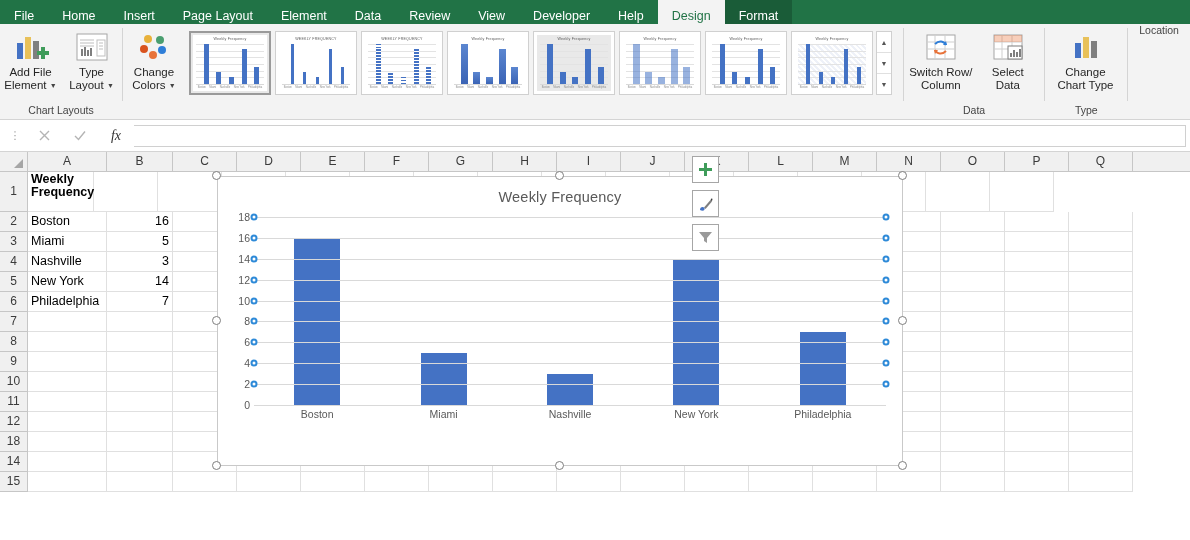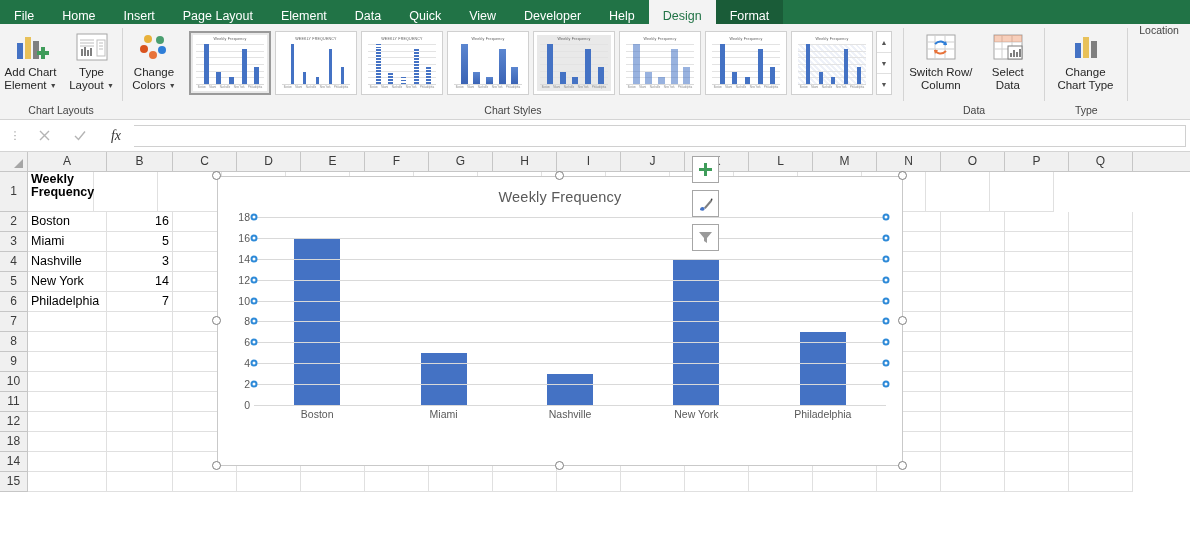--- a/index.html
+++ b/index.html
@@ -201,21 +201,21 @@
 <body>
 
 <div class="tabbar">
   <div id="tabs-host" style="display:flex;align-items:stretch;">
       <div class="tab">File</div>
       <div class="tab">Home</div>
       <div class="tab">Insert</div>
       <div class="tab">Page Layout</div>
       <div class="tab">Element</div>
       <div class="tab">Data</div>
-      <div class="tab">Quick</div>
+      <div class="tab">Review</div>
       <div class="tab">View</div>
       <div class="tab">Developer</div>
       <div class="tab">Help</div>
       <div class="tab active">Design</div>
       <div class="tab ctx">Format</div>
     </div>
 </div>
 
 <div class="ribbon">
 
@@ -223,21 +223,21 @@
     <div class="group-items">
       <div class="bigbtn">
         <span class="ico">
           <svg width="36" height="32" viewBox="0 0 36 32">
             <rect x="4" y="12" width="6" height="16" fill="#4472c4"></rect>
             <rect x="12" y="6" width="6" height="22" fill="#e8c15a"></rect>
             <rect x="20" y="10" width="6" height="18" fill="#7f7f7f"></rect>
             <path d="M24 20h4v-4h4v4h4v4h-4v4h-4v-4h-4z" fill="#3f9c5a"></path>
           </svg>
         </span>
-        <span class="lbl"><span>Add Chart
+        <span class="lbl"><span>Add File
 Element</span> <span class="caret">▼</span></span>
       </div>
       <div class="bigbtn">
         <span class="ico">
           <svg width="34" height="30" viewBox="0 0 34 30">
             <rect x="2" y="2" width="30" height="26" fill="#fff" stroke="#a6a6a6"></rect>
             <path d="M5 8h14M5 11h14M5 14h14" stroke="#bfbfbf" stroke-width="1"></path>
             <rect x="6" y="17" width="2" height="7" fill="#7f7f7f"></rect>
             <rect x="9" y="15" width="2" height="9" fill="#7f7f7f"></rect>
             <rect x="12" y="18" width="2" height="6" fill="#7f7f7f"></rect>
@@ -474,21 +474,20 @@
               </div>
             </div>
           </div>
         </div>
       <div class="gal-scroll">
         <div>▲</div>
         <div>▼</div>
         <div>▼</div>
       </div>
     </div>
-    <div class="group-label">Chart Styles</div>
   </div>
   <div class="sep"></div>
 
   <div class="group" style="width:141px;">
     <div class="group-items">
       <div class="bigbtn" style="width:74px;">
         <span class="ico">
           <svg width="34" height="30" viewBox="0 0 34 30">
             <rect x="3" y="3" width="28" height="24" fill="#fff" stroke="#a6a6a6"></rect>
             <path d="M3 10h28M3 17h28M11 3v24M21 3v24" stroke="#cfcfcf"></path>

